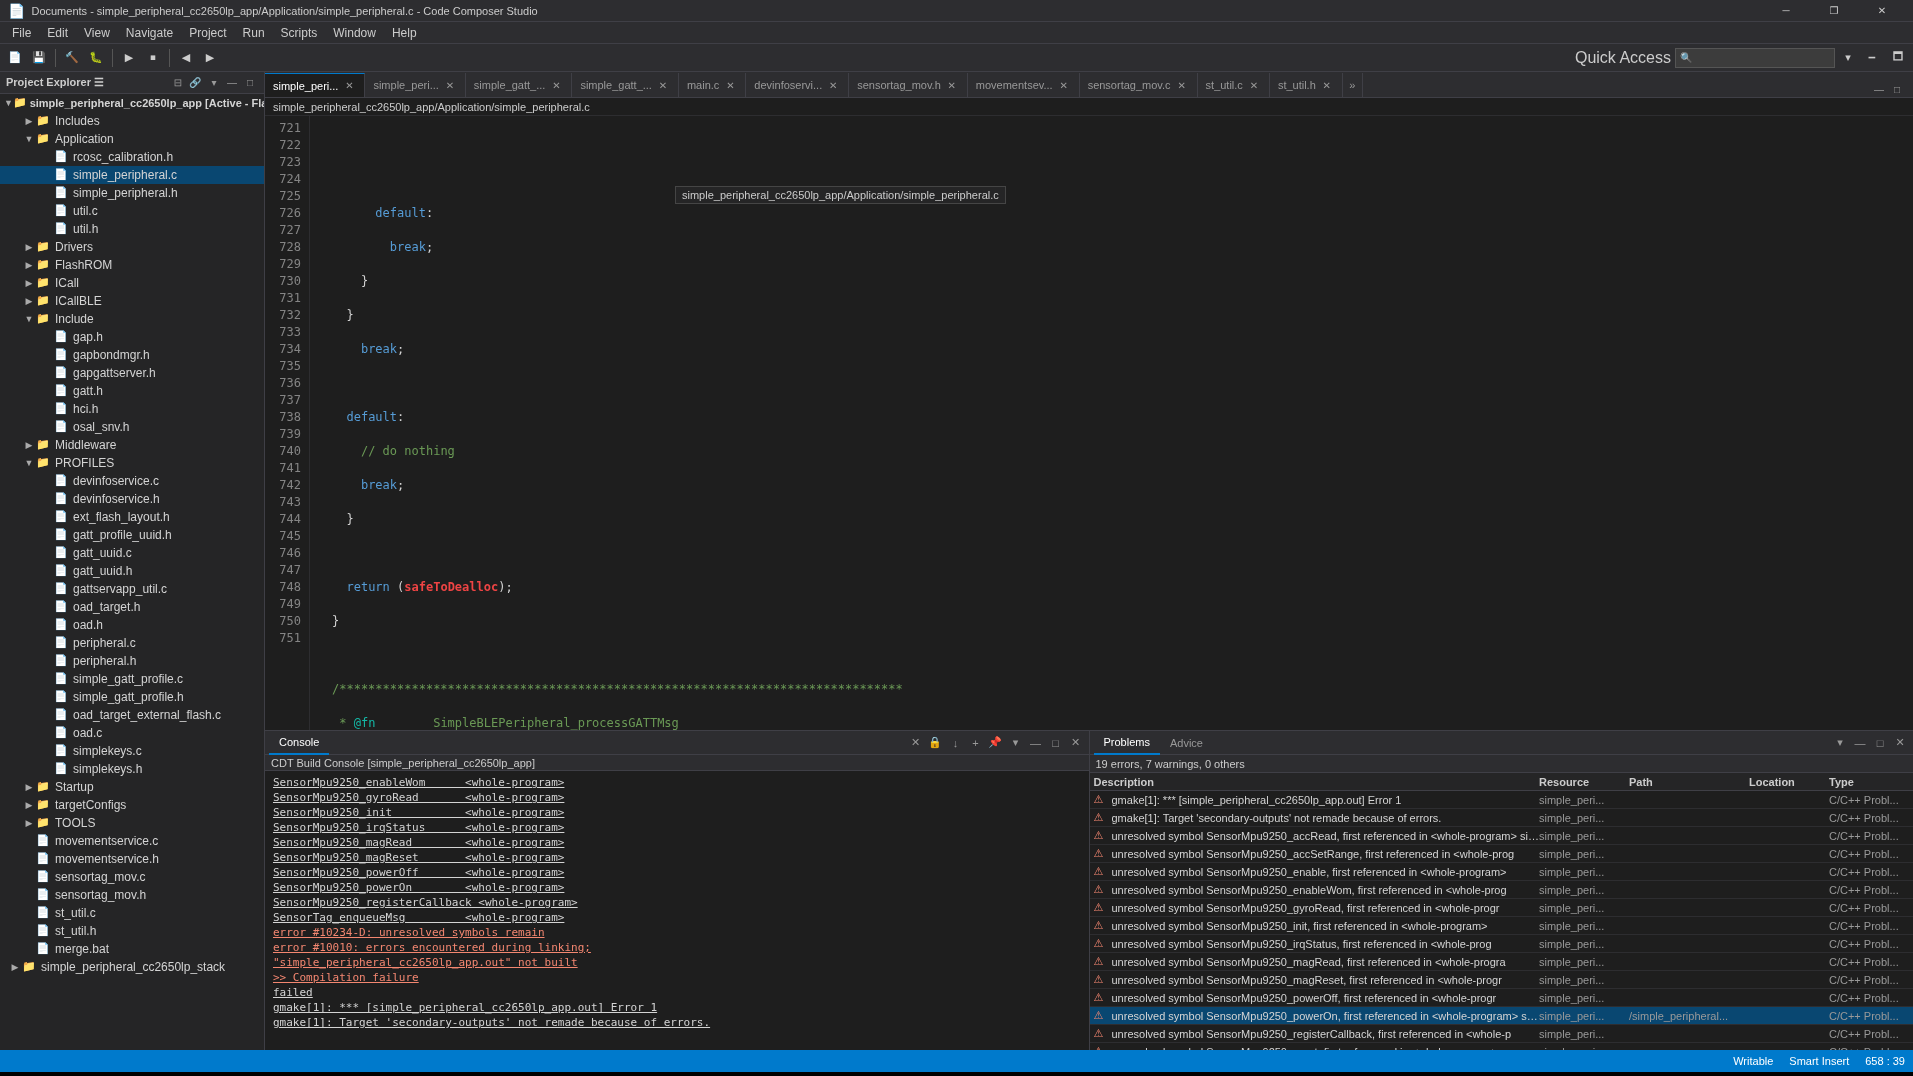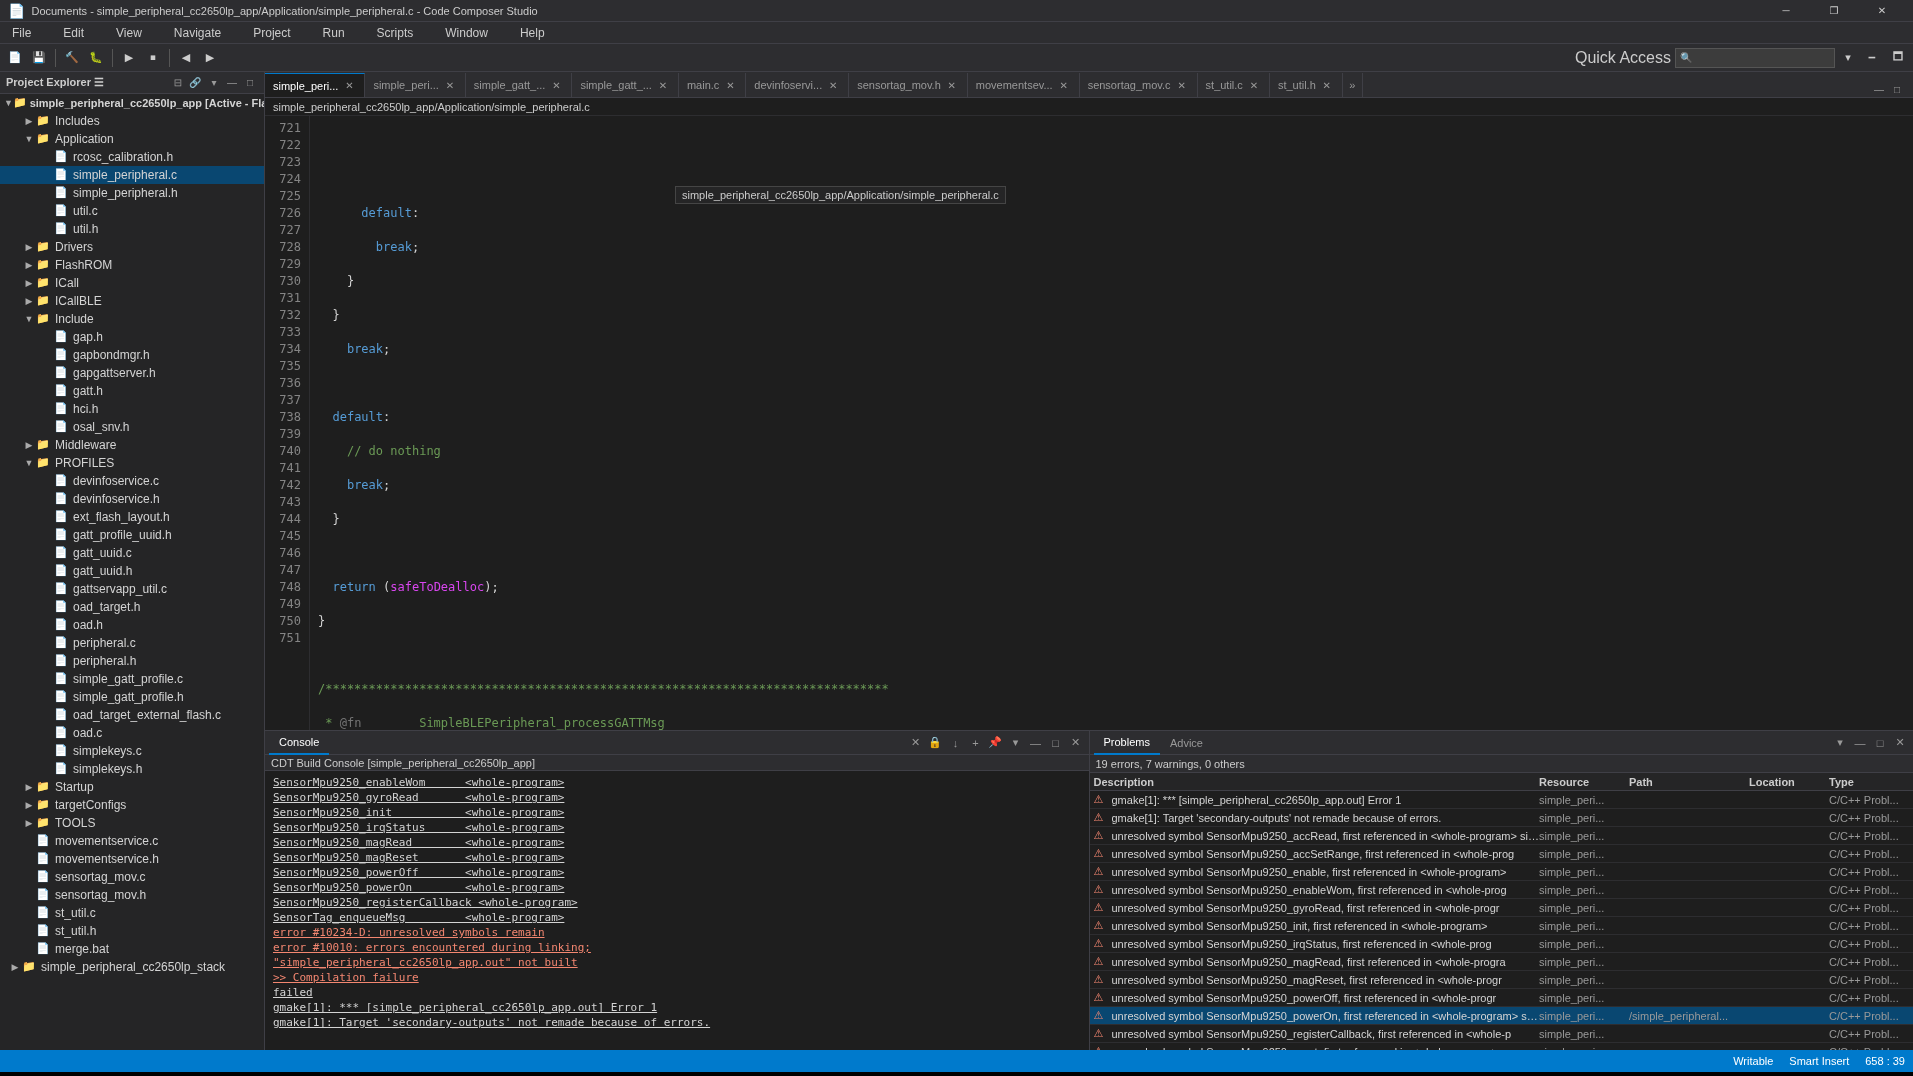--- a/index.html
+++ b/index.html
@@ -5,21 +5,21 @@
     * { margin: 0; padding: 0; box-sizing: border-box; }
     body { font-family: 'Segoe UI', Tahoma, sans-serif; font-size: 12px; background: #1e1e1e; color: #d4d4d4; overflow: hidden; width: 1913px; height: 1076px; }
 
     
     .title-bar { height: 22px; background: #2d2d30; display: flex; align-items: center; justify-content: space-between; padding: 0 8px; border-bottom: 1px solid #3f3f46; }
     .title-bar-left { display: flex; align-items: center; gap: 6px; font-size: 11px; color: #ccc; }
     .title-bar-right { display: flex; gap: 2px; }
     .title-btn { width: 46px; height: 22px; display: flex; align-items: center; justify-content: center; cursor: pointer; font-size: 10px; color: #ccc; }
 
     
-    .menu-bar { height: 22px; background: #2d2d30; display: flex; align-items: center; padding: 0 4px; border-bottom: 1px solid #3f3f46; gap: 16px; }
+    .menu-bar { height: 22px; background: #2d2d30; display: flex; align-items: center; padding: 0 4px; border-bottom: 1px solid #3f3f46; }
     .menu-item { padding: 2px 8px; font-size: 12px; color: #ccc; cursor: pointer; }
 
     
     .toolbar { height: 28px; background: #2d2d30; display: flex; align-items: center; padding: 0 4px; border-bottom: 1px solid #3f3f46; gap: 2px; }
     .toolbar-btn { width: 22px; height: 22px; display: flex; align-items: center; justify-content: center; cursor: pointer; color: #ccc; font-size: 11px; border: 1px solid transparent; }
     .toolbar-sep { width: 1px; height: 18px; background: #555; margin: 0 3px; }
     .quick-access { margin-left: auto; display: flex; align-items: center; gap: 4px; }
     .quick-access-label { font-size: 16px; color: #ccc; }
     .quick-access-box { height: 20px; width: 160px; background: #3c3c3c; border: 1px solid #555; padding: 0 4px; color: #ccc; font-size: 11px; display: flex; align-items: center; }
 
@@ -45,28 +45,28 @@
     .editor-area { flex: 1; display: flex; flex-direction: column; overflow: hidden; }
     .tab-bar { height: 26px; background: #2d2d30; display: flex; align-items: flex-end; overflow: hidden; border-bottom: 1px solid #3f3f46; }
     .tab { height: 24px; display: flex; align-items: center; padding: 0 8px; font-size: 11px; background: #2d2d30; border-right: 1px solid #3f3f46; cursor: pointer; white-space: nowrap; gap: 4px; color: #999; }
     .tab.active { background: #1e1e1e; color: #fff; border-top: 1px solid #007acc; }
     .tab-close { font-size: 10px; color: #999; cursor: pointer; width: 14px; height: 14px; display: flex; align-items: center; justify-content: center; border-radius: 2px; }
     .tab-overflow { width: 20px; display: flex; align-items: center; justify-content: center; color: #999; cursor: pointer; }
 
     .editor-content { flex: 1; display: flex; overflow: hidden; background: #1e1e1e; }
     .line-numbers { width: 45px; background: #1e1e1e; color: #858585; font-family: Consolas, monospace; font-size: 12px; padding: 4px 0; text-align: right; padding-right: 8px; overflow: hidden; border-right: 1px solid #2d2d30; }
     .line-number { height: 17px; line-height: 17px; }
-    .code-content { flex: 1; overflow: auto; padding: 4px 8px; font-family: Consolas, monospace; font-size: 12px; line-height: 17px; }
+    .code-content { flex: 1; overflow: auto; padding: 4px 8px; font-family: Consolas, monospace; font-size: 12px; line-height: 17px; margin-left: 14px; }
     .code-line { height: 17px; white-space: pre; }
 
     
     .kw { color: #569cd6; }
     .cmt { color: #6a9955; }
     .punc { color: #d4d4d4; }
-    .var { color: #d946ef; }
+    .var { color: #ef4444; font-weight: bold; }
 
     
     .tooltip { position: absolute; top: 88px; left: 410px; background: #252526; border: 1px solid #454545; padding: 2px 6px; font-size: 11px; color: #ccc; z-index: 100; white-space: nowrap; }
 
     
     .bottom-area { display: flex; height: 320px; border-top: 1px solid #3f3f46; }
     .console-panel { flex: 1; display: flex; flex-direction: column; overflow: hidden; }
     .problems-panel { flex: 1; display: flex; flex-direction: column; overflow: hidden; border-left: 1px solid #3f3f46; }
 
     .bottom-tab-bar { height: 24px; background: #2d2d30; display: flex; align-items: center; padding: 0 4px; border-bottom: 1px solid #3f3f46; gap: 0; }
@@ -583,21 +583,21 @@
 <div class="code-line"></div>
 <div class="code-line">  <span class="kw">default</span><span class="punc">:</span></div>
 <div class="code-line">    <span class="cmt">// do nothing</span></div>
 <div class="code-line">    <span class="kw">break</span><span class="punc">;</span></div>
 <div class="code-line">  <span class="punc">}</span></div>
 <div class="code-line"></div>
 <div class="code-line">  <span class="kw">return</span> <span class="punc">(</span><span class="var">safeToDealloc</span><span class="punc">);</span></div>
 <div class="code-line"><span class="punc">}</span></div>
 <div class="code-line"></div>
 <div class="code-line"><span class="cmt">/******************************************************************************</span></div>
-<div class="code-line"><span class="cmt"> * </span><span style="color:#737373;">@fn</span><span class="cmt">        SimpleBLEPeripheral_processGATTMsg</span></div>
+<div class="code-line"><span class="cmt"> * </span><span style="color:#14b8a6;">@fn</span><span class="cmt">        SimpleBLEPeripheral_processGATTMsg</span></div>
 
 
 
 
 
 
 
 
 
 

